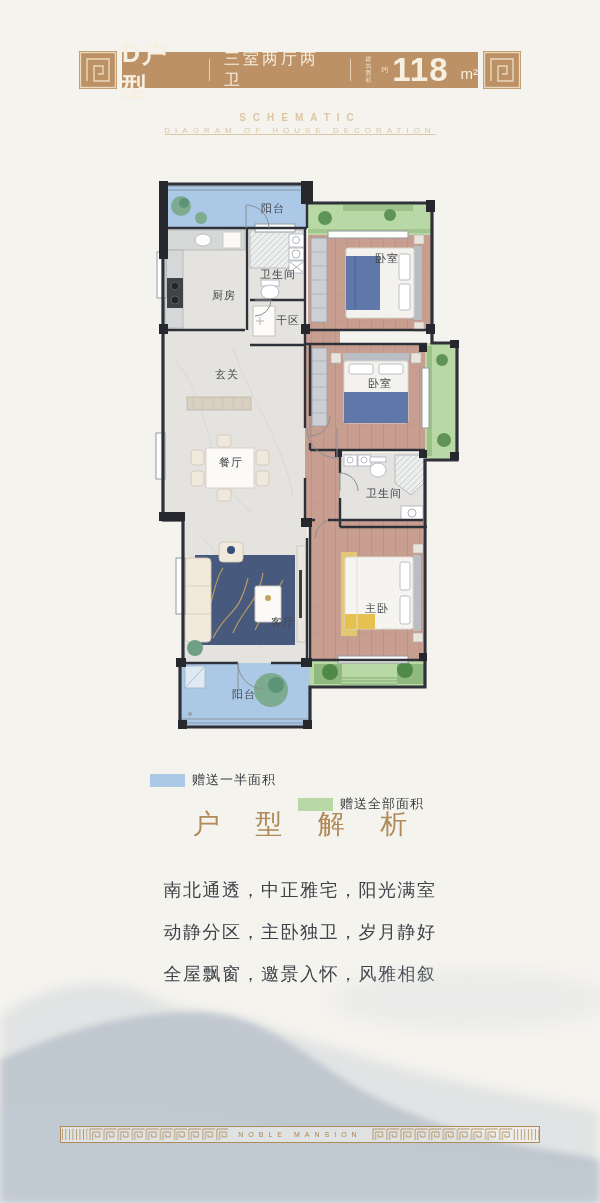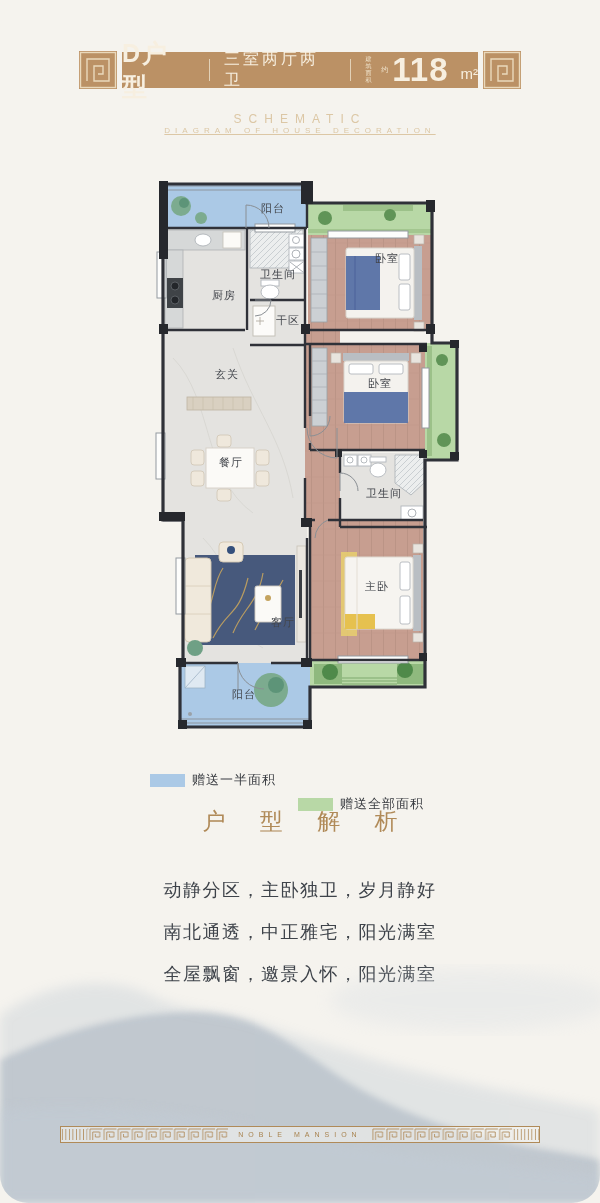--- a/index.html
+++ b/index.html
@@ -1,35 +1,35 @@
 <!DOCTYPE html>
 <html style="--fp-balcony: #abc9e6; --fp-gift: #b8d8a6; --fp-wood: #c79e90; --fp-marble: #e4e3e0; --fp-wall: #2f3138; --band: #bb9165;"><head>
 <meta charset="utf-8">
 <style>
   html,body{margin:0;padding:0;}
   body{font-family:"Liberation Sans","DejaVu Sans",sans-serif;}
-  .canvas{position:relative;width:600px;height:1203px;background:#f5f3ee;overflow:hidden;border-radius:28px;}
+  .canvas{position:relative;width:600px;height:1203px;background:#f5f3ee;overflow:hidden;}
 
   
   .hdr-square{position:absolute;top:50px;width:40px;height:40px;}
   .hdr-square.left{left:78px;} .hdr-square.right{left:482px;}
   .hdr-band{position:absolute;left:122px;top:52px;width:356px;height:36px;
     background:var(--band,#bb9165);display:flex;align-items:center;justify-content:center;
     color:#f7efe0;}
   .hdr-unit{font-size:25px;font-weight:bold;letter-spacing:2px;}
   .hdr-sep{width:1px;height:22px;background:#e9dcc6;margin:0 14px;opacity:.85;}
   .hdr-layout{font-size:16px;letter-spacing:3px;}
   .hdr-areanote{display:flex;flex-direction:column;font-size:6px;line-height:7px;letter-spacing:1px;color:#f0e4cd;margin-right:2px;}
   .hdr-approx{font-size:7px;color:#f0e4cd;margin-right:4px;align-self:center;}
   .hdr-areaval{font-size:33px;font-weight:bold;letter-spacing:1px;}
   .hdr-areaunit{font-size:15px;margin-left:12px;align-self:center;padding-top:6px;}
 
   
   .subtitle{position:absolute;left:0;width:600px;text-align:center;color:#dcc7a5;}
-  .subtitle.l1{top:112px;font-size:12px;letter-spacing:7px;}
+  .subtitle.l1{top:112px;font-size:10px;letter-spacing:7px;font-weight:bold;}
   .subtitle.l2{top:126px;font-size:8px;letter-spacing:5px;text-decoration:underline;}
 
   
   .fp{position:absolute;left:143px;top:178px;width:317px;height:553px;}
   .fp svg{position:absolute;left:0;top:0;}
   .fp-lbl{position:absolute;transform:translate(-50%,-50%);font-size:11px;font-weight:500;
     color:#43464c;letter-spacing:1px;white-space:nowrap;}
   .f-blue{fill:var(--fp-balcony,#abc9e6);} .f-green{fill:var(--fp-gift,#b8d8a6);}
   .f-marble{fill:var(--fp-marble,#e4e3e0);}
   .wall{stroke:var(--fp-wall,#2f3138);fill:none;}
@@ -42,21 +42,21 @@
 
   
   .legend{position:absolute;left:150px;top:747px;display:flex;align-items:center;}
   .legend .sw{width:35px;height:13px;margin-right:7px;}
   .legend .lab{font-size:13px;color:#3a3d42;font-weight:500;letter-spacing:1px;}
   .legend .item{display:flex;align-items:center;}
   .legend .item + .item{margin-left:22px;margin-top:48px;}
 
   
   .an-title{position:absolute;left:0;top:806px;width:600px;text-align:center;
-    font-size:23px;color:#b08a58;letter-spacing:14px;text-indent:14px;font-weight:500;}
+    font-size:27px;color:#b08a58;letter-spacing:14px;text-indent:14px;font-weight:500;}
   .an-lines{position:absolute;left:0;top:869px;width:600px;text-align:center;}
   .an-lines div{font-size:18px;line-height:42px;color:#3e434a;letter-spacing:1.5px;}
 
   
   .mountains{position:absolute;left:0;top:940px;}
   .footer-band{position:absolute;left:60px;top:1126px;width:478px;height:15px;
     border:1px solid #b08a58;background:rgba(250,248,242,.55);display:flex;align-items:center;z-index:5;}
   .footer-brand{flex:0 0 auto;font-size:7px;letter-spacing:5px;color:#a8834f;padding:0 10px;white-space:nowrap;}
   .footer-band svg{flex:1 1 auto;height:13px;}
 </style>
@@ -280,40 +280,40 @@
     <div class="fp-lbl" style="left:130px;top:30px;">阳台</div>
     <div class="fp-lbl" style="left:135px;top:96px;">卫生间</div>
     <div class="fp-lbl" style="left:81px;top:117px;">厨房</div>
     <div class="fp-lbl" style="left:145px;top:142px;">干区</div>
     <div class="fp-lbl" style="left:244px;top:80px;">卧室</div>
     <div class="fp-lbl" style="left:84px;top:196px;">玄关</div>
     <div class="fp-lbl" style="left:88px;top:284px;">餐厅</div>
     <div class="fp-lbl" style="left:237px;top:205px;">卧室</div>
     <div class="fp-lbl" style="left:241px;top:315px;">卫生间</div>
     <div class="fp-lbl" style="left:140px;top:420px;margin-top:24px;">客厅</div>
-    <div class="fp-lbl" style="left:234px;top:408px;">主卧</div>
+    <div class="fp-lbl" style="left:234px;top:430px;">主卧</div>
     <div class="fp-lbl" style="left:101px;top:516px;">阳台</div>
   </div>
 
   <div class="legend">
     <div class="item">
       <span class="sw" style="background: rgb(171, 201, 230);"></span>
       <span class="lab">赠送一半面积</span>
     </div>
     <div class="item">
       <span class="sw" style="background: rgb(184, 216, 166);"></span>
       <span class="lab">赠送全部面积</span>
     </div>
   </div>
 
   <div class="an-title">户 型 解 析</div>
   <div class="an-lines">
+    <div>南北通透，中正雅宅，阳光满室</div>
     <div>动静分区，主卧独卫，岁月静好</div>
-    <div>南北通透，中正雅宅，阳光满室</div>
-    <div>全屋飘窗，邀景入怀，阳光满室</div>
+    <div>全屋飘窗，邀景入怀，风雅相叙</div>
   </div>
 
   <svg class="mountains" width="600" height="263" viewBox="0 0 600 263">
     <defs>
       <filter id="b3">
           <feGaussianBlur stdDeviation="3"></feGaussianBlur>
         </filter>
       <filter id="b6">
           <feGaussianBlur stdDeviation="6"></feGaussianBlur>
         </filter>

